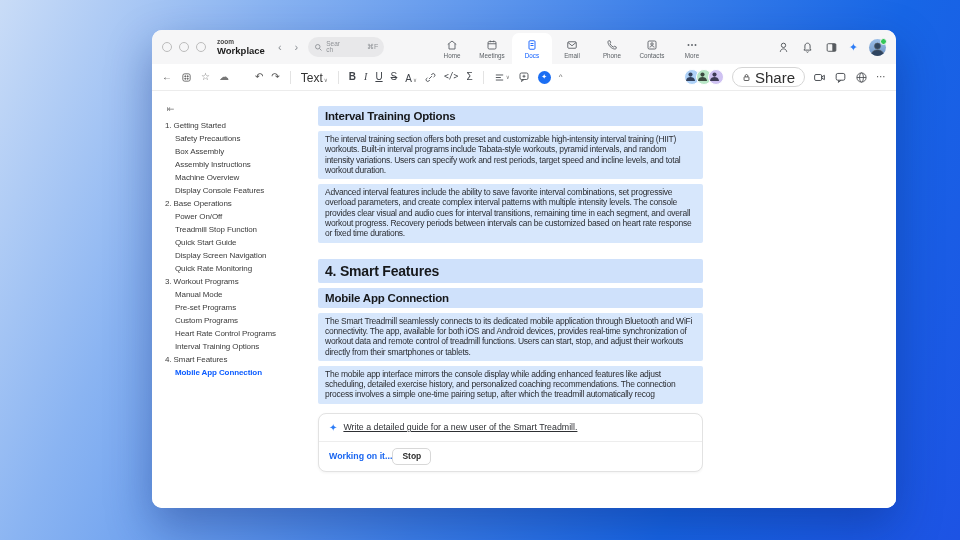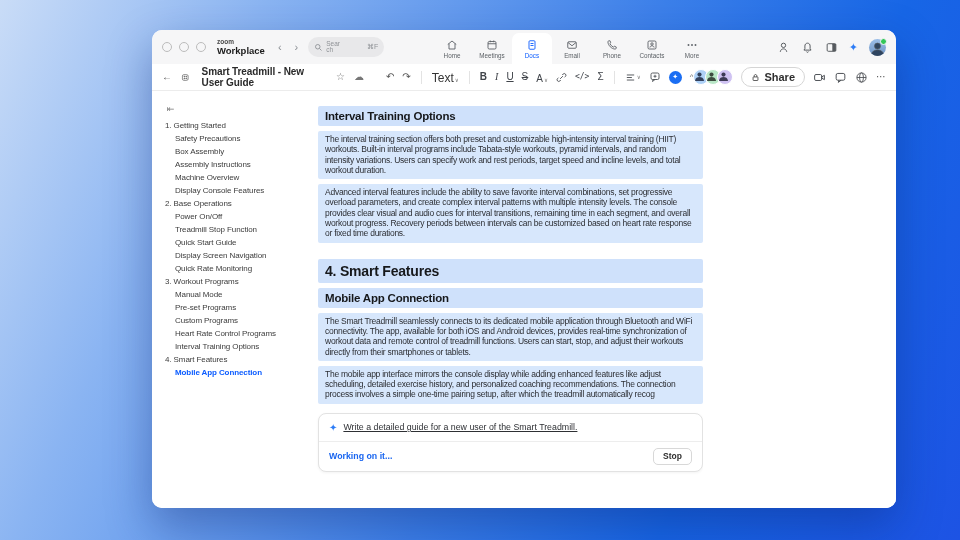--- a/index.html
+++ b/index.html
@@ -52,40 +52,40 @@
   .fmt.s{text-decoration:line-through;}
   .caret{font-size:5.5px;color:#777;margin-left:1px;}
   .textlbl{font-size:12px;color:#333;}
   .code-ic{font-family:"DejaVu Sans Mono",monospace;font-size:8px;}
   .blue-dot{width:13px;height:13px;border-radius:50%;background:#1b6ef3;color:#fff;display:flex;align-items:center;justify-content:center;font-size:7px;}
   .tright{margin-left:auto;display:flex;align-items:center;gap:8px;}
   .collabs{display:flex;}
   .collab{width:14px;height:14px;border-radius:50%;border:1.5px solid #fff;margin-left:-4px;overflow:hidden;position:relative;}
   .collab:first-child{margin-left:0;}
   .share-btn{display:flex;align-items:center;gap:4px;border:1px solid #d5d5d5;border-radius:12px;height:18px;padding:0 9px;background:#fff;}
-  .share-btn span{font-size:11px;color:#2f2f2f;font-weight:700;}
+  .share-btn span{font-size:15px;color:#2f2f2f;font-weight:400;}
   
   .content{flex:1;display:flex;background:#fff;min-height:0;}
   .outline{width:166px;flex:0 0 auto;padding:13px 0 0 13px;box-sizing:border-box;}
   .collapse-ic{font-size:9px;color:#777;margin-bottom:5px;margin-left:2px;}
   .o-item{font-size:8px;line-height:13px;color:#3c3c3c;letter-spacing:-.1px;white-space:nowrap;}
   .o-item.lvl1{padding-left:10px;}
   .o-item.active{color:#0b5cff;font-weight:700;}
   .doc{width:385px;flex:0 0 auto;padding-top:15px;box-sizing:border-box;}
   .blk{border-radius:2px;margin-bottom:5px;box-sizing:border-box;}
   .h1blk{background:#cfe1fb;padding:4px 7px;font-size:14px;font-weight:700;color:#16181b;letter-spacing:-.2px;}
   .h2blk{background:#cfe1fb;padding:4px 7px;font-size:11.5px;font-weight:700;color:#16181b;letter-spacing:-.2px;}
   .pblk{background:#d7e7fc;padding:3px 7px 4px;font-size:8.5px;line-height:10.3px;color:#2c2e33;letter-spacing:-.25px;}
   .gap-big{height:11px;}
   .ai-card{margin-top:9px;border:1px solid #e2e2e2;border-radius:8px;background:#fff;box-shadow:0 1px 3px rgba(0,0,0,.05);}
   .ai-row1{display:flex;align-items:center;gap:6px;padding:8px 10px;}
   .ai-row1 .pr{font-size:8.8px;color:#2e3034;text-decoration:underline;}
   .ai-star{color:#2e7df6;font-size:10px;}
   .ai-div{height:1px;background:#ededed;}
-  .ai-row2{display:flex;align-items:center;justify-content:space-between;padding:6px 10px;}
+  .ai-row2{display:flex;align-items:center;padding:6px 10px;}
   .working{font-size:8.8px;font-weight:700;color:#1a66f0;}
   .stop-btn{border:1px solid #d8d8d8;border-radius:5px;background:#fff;font-size:8.5px;font-weight:700;color:#2e2e2e;padding:2.5px 9px;font-family:inherit;}
   .rightpad{flex:1;background:#fff;}
   svg{display:block;}
 </style>
 </head>
 <body>
 
 <div class="window">
 
@@ -197,21 +197,20 @@
   <div class="toolbar">
     <div class="g" style="gap:9px;">
       <span class="ticon">←</span>
       <svg width="11" height="11" viewBox="0 0 24 24" fill="none" stroke="#555" stroke-width="1.8">
           <rect x="4" y="4" width="16" height="16" rx="4"></rect>
           <circle cx="9.3" cy="9.3" r="1.2" fill="#555"></circle>
           <circle cx="14.7" cy="9.3" r="1.2" fill="#555"></circle>
           <circle cx="9.3" cy="14.7" r="1.2" fill="#555"></circle>
           <circle cx="14.7" cy="14.7" r="1.2" fill="#555"></circle>
         </svg>
-      <span class="doc-title">Smart Treadmill - New User Guide</span>
       <span class="ticon" style="color:#777;">☆</span>
       <span class="ticon" style="color:#777;">☁</span>
     </div>
     <div style="width:26px;"></div>
     <div class="g">
       <span class="ticon">↶</span>
       <span class="ticon">↷</span>
       <span class="divv"></span>
       <span><span class="textlbl">Text</span><span class="caret">∨</span></span>
       <span class="divv"></span>

